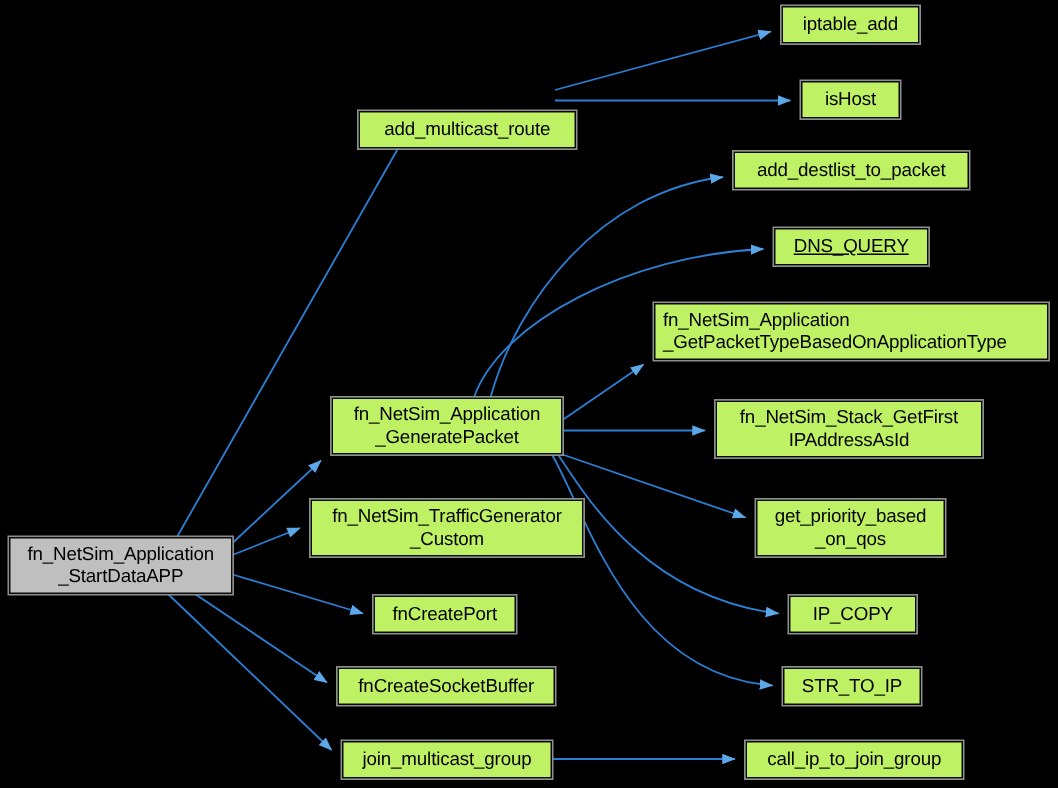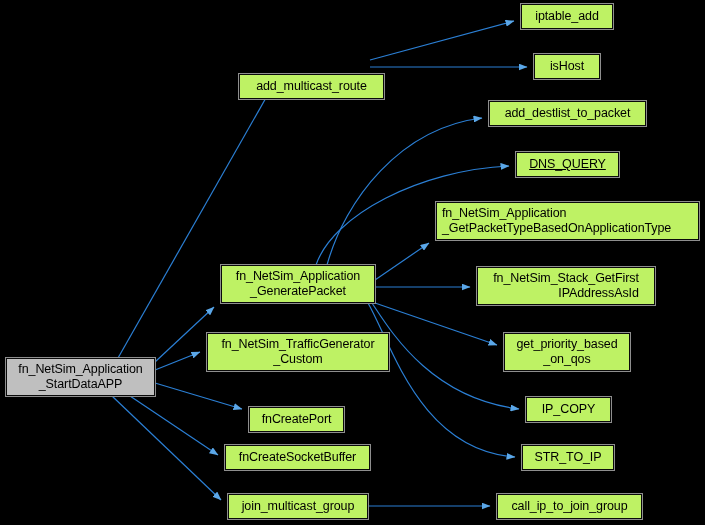--- a/index.html
+++ b/index.html
@@ -82,26 +82,26 @@
 _StartDataAPP</span></div>
       <div class="node" style="left: 239px; top: 54px; width: 145px; height: 25px; margin-top: 20px;"><span class="node-label">add_multicast_route</span></div>
       <div class="node" style="left: 521px; top: 4px; width: 92px; height: 25px;"><span class="node-label">iptable_add</span></div>
       <div class="node" style="left: 534px; top: 54px; width: 66px; height: 25px;"><span class="node-label">isHost</span></div>
       <div class="node" style="left: 489px; top: 101px; width: 157px; height: 25px;"><span class="node-label">add_destlist_to_packet</span></div>
       <div class="node" style="left: 516px; top: 152px; width: 103px; height: 25px; text-decoration: underline;"><span class="node-label">DNS_QUERY</span></div>
       <div class="node leftalign" style="left: 436px; top: 202px; width: 263px; height: 38px;"><span class="node-label">fn_NetSim_Application
 _GetPacketTypeBasedOnApplicationType</span></div>
       <div class="node" style="left: 221px; top: 265px; width: 154px; height: 38px;"><span class="node-label">fn_NetSim_Application
 _GeneratePacket</span></div>
-      <div class="node" style="left: 477px; top: 267px; width: 178px; height: 38px; text-align: right;"><span class="node-label">fn_NetSim_Stack_GetFirst
+      <div class="node" style="left: 477px; top: 267px; width: 178px; height: 38px;"><span class="node-label">fn_NetSim_Stack_GetFirst
 IPAddressAsId</span></div>
       <div class="node" style="left: 207px; top: 333px; width: 182px; height: 38px; text-align: center;"><span class="node-label">fn_NetSim_TrafficGenerator
 _Custom</span></div>
       <div class="node" style="left: 504px; top: 333px; width: 126px; height: 38px;"><span class="node-label">get_priority_based
 _on_qos</span></div>
-      <div class="node" style="left: 249px; top: 407px; width: 95px; height: 25px;"><span class="node-label">fnCreatePort</span></div>
+      <div class="node" style="left: 249px; top: 397px; width: 95px; height: 25px;"><span class="node-label">fnCreatePort</span></div>
       <div class="node" style="left: 526px; top: 397px; width: 85px; height: 25px;"><span class="node-label">IP_COPY</span></div>
       <div class="node" style="left: 225px; top: 445px; width: 145px; height: 25px;"><span class="node-label">fnCreateSocketBuffer</span></div>
       <div class="node" style="left: 522px; top: 445px; width: 92px; height: 25px;"><span class="node-label">STR_TO_IP</span></div>
       <div class="node" style="left: 228px; top: 494px; width: 140px; height: 25px;"><span class="node-label">join_multicast_group</span></div>
       <div class="node" style="left: 497px; top: 494px; width: 145px; height: 25px;"><span class="node-label">call_ip_to_join_group</span></div>
     </div>
 </div>
 
 </body></html>

